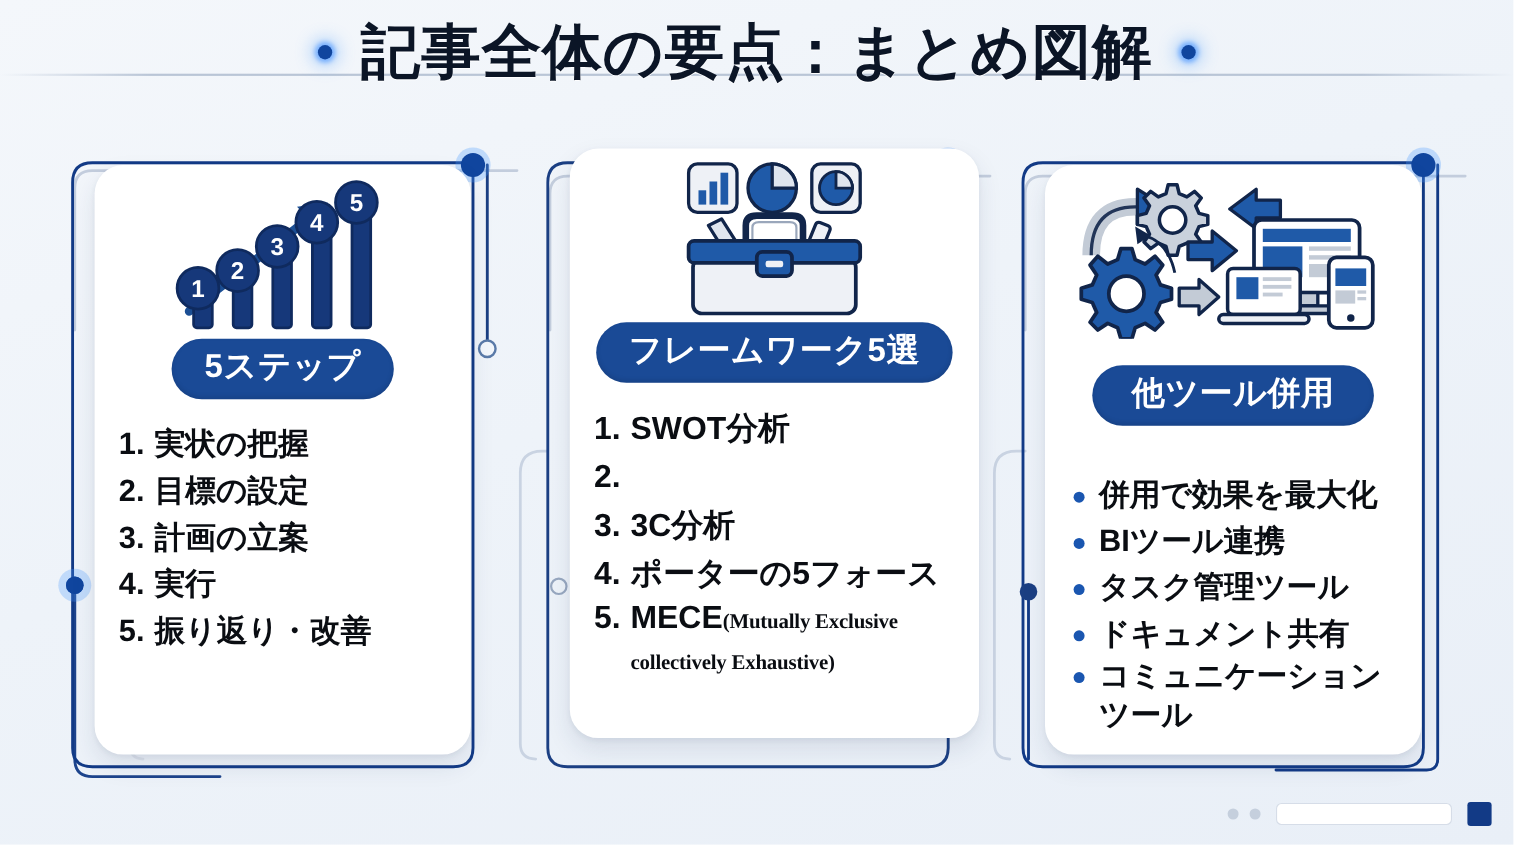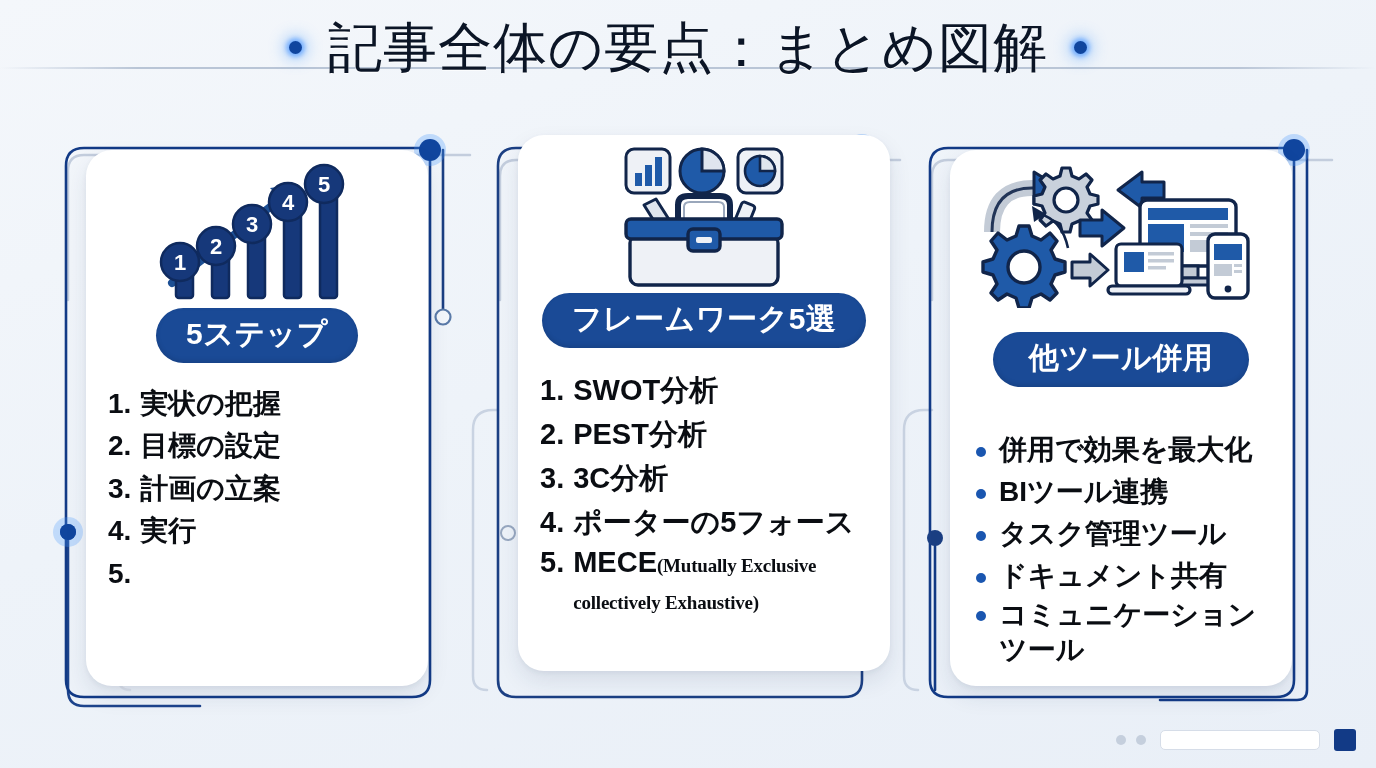--- a/index.html
+++ b/index.html
@@ -29,21 +29,21 @@
     position: absolute;
     left: 0; top: 20px;
     width: 1376px;
     display: flex;
     align-items: center;
     justify-content: center;
     gap: 26px;
   }
   .title-text {
     font-size: 54px;
-    font-weight: 400;
+    font-weight: 700;
     letter-spacing: 1px;
     color: #0b1526;
     line-height: 1;
     white-space: nowrap;
     text-shadow: 0 1px 0 rgba(255,255,255,0.9);
   }
   .glow-dot {
     width: 13px; height: 13px;
     border-radius: 50%;
     background: #10459e;
@@ -255,20 +255,21 @@
       <li class="item">
         <span class="num">3.</span>
         <span class="txt">計画の立案</span>
       </li>
       <li class="item">
         <span class="num">4.</span>
         <span class="txt">実行</span>
       </li>
       <li class="item">
         <span class="num">5.</span>
+        <span class="txt">振り返り・改善</span>
       </li>
     </ul>
   </div>
 
   <div class="card" id="card-1">
     <div class="card-icon">
       <svg width="180" height="150" viewBox="0 0 180 150">
 
         <rect x="12" y="6" width="44" height="44" rx="8" fill="#eef1f6" stroke="#11254a" stroke-width="3"></rect>
         <rect x="21" y="30" width="7" height="13" fill="#1f5aa8"></rect>
@@ -293,21 +294,20 @@
       </svg>
     </div>
     <div class="pill">フレームワーク5選</div>
     <ul class="item-list">
       <li class="item">
         <span class="num">1.</span>
         <span class="txt">SWOT分析</span>
       </li>
       <li class="item">
         <span class="num">2.</span>
-        <span class="txt">PEST分析</span>
       </li>
       <li class="item">
         <span class="num">3.</span>
         <span class="txt">3C分析</span>
       </li>
       <li class="item">
         <span class="num">4.</span>
         <span class="txt">ポーターの5フォース</span>
       </li>
       <li class="item">

